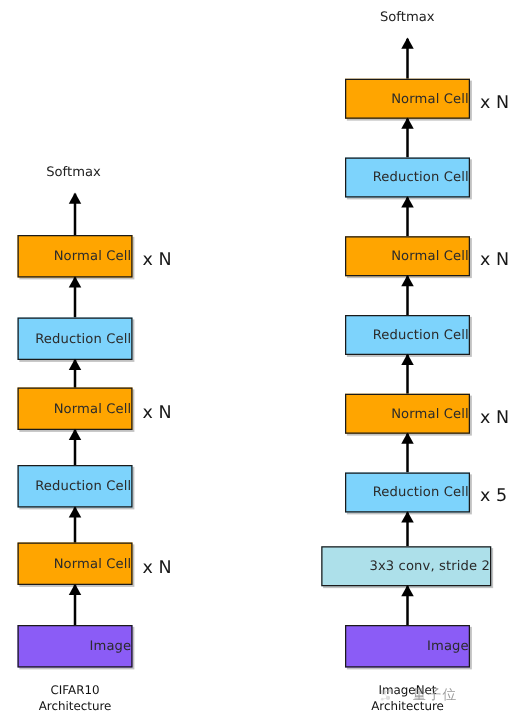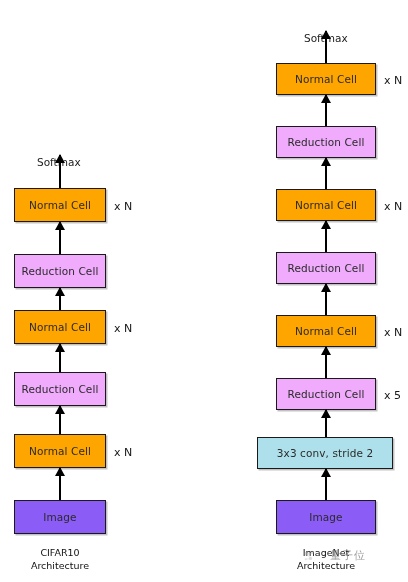--- a/index.html
+++ b/index.html
@@ -29,29 +29,29 @@
   .column.cifar  { left: 0px;   width: 204px; }
   .column.imagenet { left: 204px; width: 204px; }
 
   
   .node {
     position: absolute;
     box-sizing: border-box;
     border: 1.6px solid #1a1a1a;
     display: flex;
     align-items: center;
-    justify-content: center;
+    justify-content: flex-end;
     font-size: 10.5px;
     color: #2b2b2b;
     letter-spacing: .1px;
     white-space: nowrap;
     box-shadow: 1.5px 1.5px 0 rgba(120,120,120,.45);
   }
   .node.normal    { background: #ffa500; }
-  .node.reduction { background: #f0abfc; }
+  .node.reduction { background: #7dd3fc; }
   .node.conv      { background: #ade0ea; }
   .node.image     { background: #8b5cf6; }
 
   
   .arrow {
     position: absolute;
     width: 0;
   }
   .arrow .shaft {
     position: absolute;
@@ -67,30 +67,29 @@
     width: 0;
     height: 0;
     border-left: 5.5px solid transparent;
     border-right: 5.5px solid transparent;
     border-bottom: 9px solid #000;
   }
 
   
   .mult {
     position: absolute;
-    font-size: 11px;
+    font-size: 14px;
     color: #171717;
     white-space: nowrap;
   }
   .toplabel {
     position: absolute;
     font-size: 10.5px;
     color: #222;
     white-space: nowrap;
-    margin-top: 24px;
   }
   .caption {
     position: absolute;
     font-size: 9.5px;
     color: #111;
     text-align: center;
     line-height: 13px;
     white-space: nowrap;
   }
 

